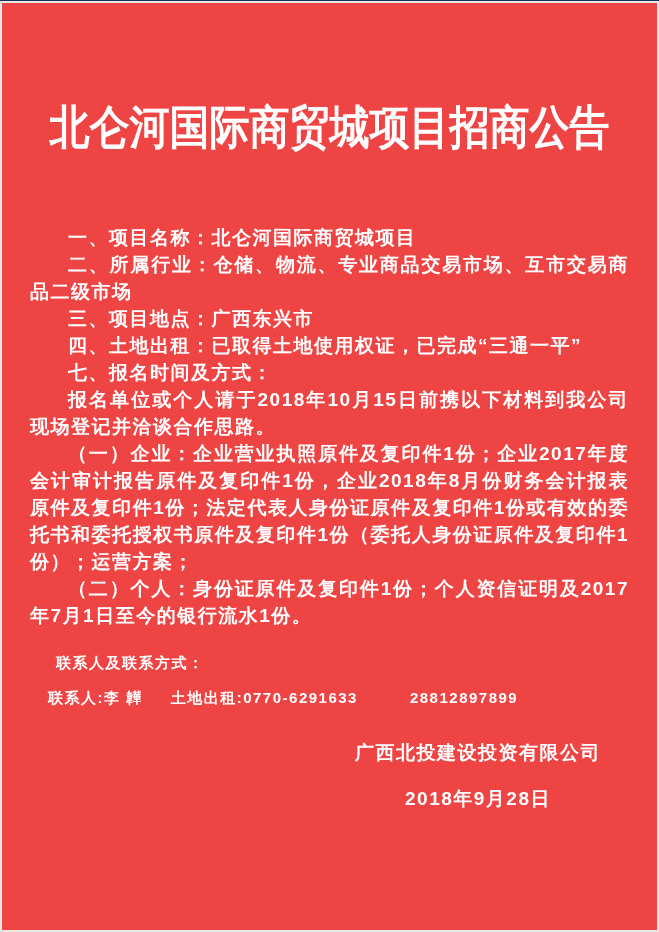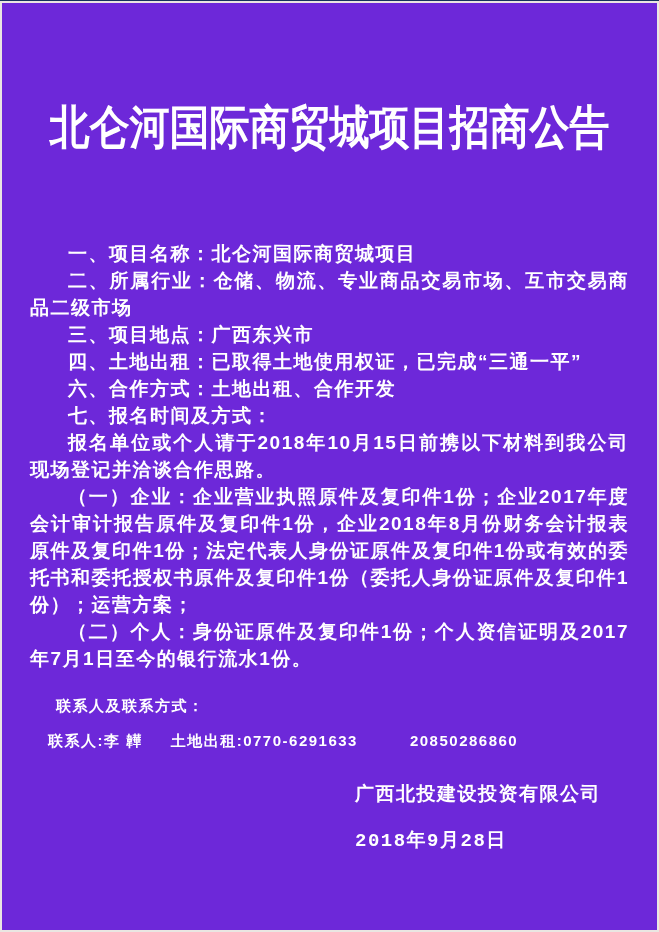--- a/index.html
+++ b/index.html
@@ -16,38 +16,38 @@
   }
   .edge-top {
     position: absolute;
     top: 0; left: 0; right: 0;
     height: 1px;
     background: #16325c;
   }
   .poster {
     position: absolute;
     top: 3px; left: 2px; right: 2px; bottom: 2px;
-    background: #6d28d9;
+    background: #ef4444;
     overflow: hidden;
     color: #ffffff;
   }
   .title {
     margin: 93px 20px 0 20px;
     text-align: center;
     font-family: "Liberation Serif", "DejaVu Serif", serif;
     font-weight: bold;
     font-size: 40px;
     line-height: 64px;
     letter-spacing: 0px;
     color: #ffffff;
     transform: scaleY(1.15);
     white-space: nowrap;
   }
   .body-block {
-    margin: 80px 28px 0 28px;
+    margin: 64px 28px 0 28px;
     font-family: "Liberation Sans", "DejaVu Sans", sans-serif;
     font-weight: bold;
     font-size: 19px;
     line-height: 27px;
     letter-spacing: 1.5px;
     color: #ffffff;
   }
   .body-block p {
     margin: 0;
     text-indent: 2em;
@@ -74,27 +74,27 @@
   }
   .contact-line .phone-label {
     margin-left: 28px;
   }
   .contact-line .mobile {
     margin-left: 52px;
   }
   .signature {
     display: table;
     margin: 28px 56px 0 auto;
-    font-family: Liberation Mono, monospace;
+    font-family: Liberation Sans, sans-serif;
     font-weight: bold;
     font-size: 19px;
     line-height: 27px;
     letter-spacing: 1.5px;
     color: #ffffff;
-    text-align: left;
+    text-align: center;
   }
   .signature .company {
     white-space: nowrap;
   }
   .signature .date {
     margin-top: 19px;
   }
 </style>
 </head>
 <body>
@@ -103,31 +103,30 @@
   <div class="edge-top"></div>
   <div class="poster">
 
     <h1 class="title">北仑河国际商贸城项目招商公告</h1>
 
     <div class="body-block">
       <p>一、项目名称：北仑河国际商贸城项目</p>
       <p>二、所属行业：仓储、物流、专业商品交易市场、互市交易商品二级市场</p>
       <p>三、项目地点：广西东兴市</p>
       <p>四、土地出租：已取得土地使用权证，已完成“三通一平”</p>
-      <p>六、合作方式：土地出租、合作开发</p>
       <p>七、报名时间及方式：</p>
       <p>报名单位或个人请于2018年10月15日前携以下材料到我公司现场登记并洽谈合作思路。</p>
       <p>（一）企业：企业营业执照原件及复印件1份；企业2017年度会计审计报告原件及复印件1份，企业2018年8月份财务会计报表原件及复印件1份；法定代表人身份证原件及复印件1份或有效的委托书和委托授权书原件及复印件1份（委托人身份证原件及复印件1份）；运营方案；</p>
       <p>（二）个人：身份证原件及复印件1份；个人资信证明及2017年7月1日至今的银行流水1份。</p>
     </div>
 
     <div class="contact">
       <div class="contact-heading">联系人及联系方式：</div>
       <div class="contact-line">
-        <span>联系人:</span><span>李 韡</span><span class="phone-label">土地出租:</span><span>0770-6291633</span><span class="mobile">20850286860</span>
+        <span>联系人:</span><span>李 韡</span><span class="phone-label">土地出租:</span><span>0770-6291633</span><span class="mobile">28812897899</span>
       </div>
     </div>
 
     <div class="signature">
       <div class="company">广西北投建设投资有限公司</div>
       <div class="date">2018年9月28日</div>
     </div>
 
   </div>
 </div>

